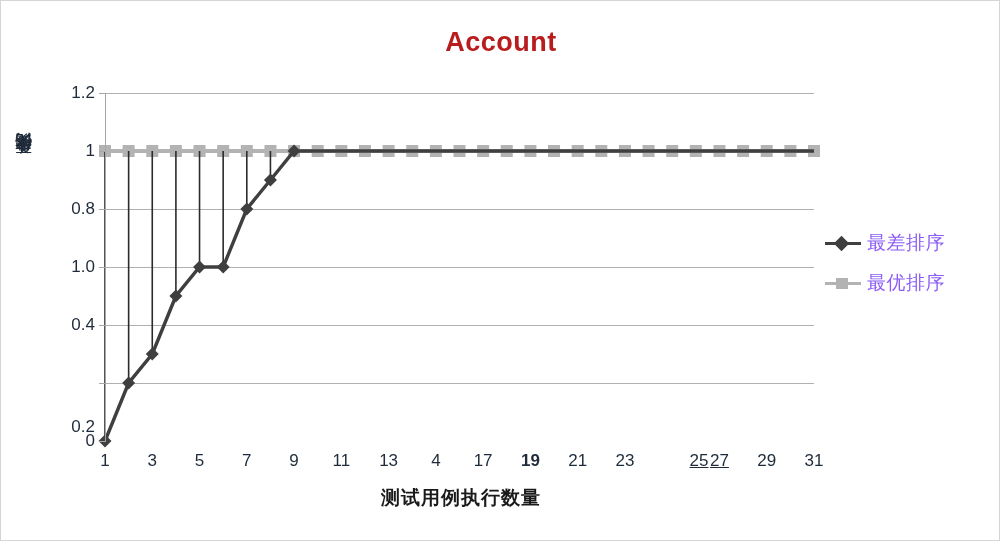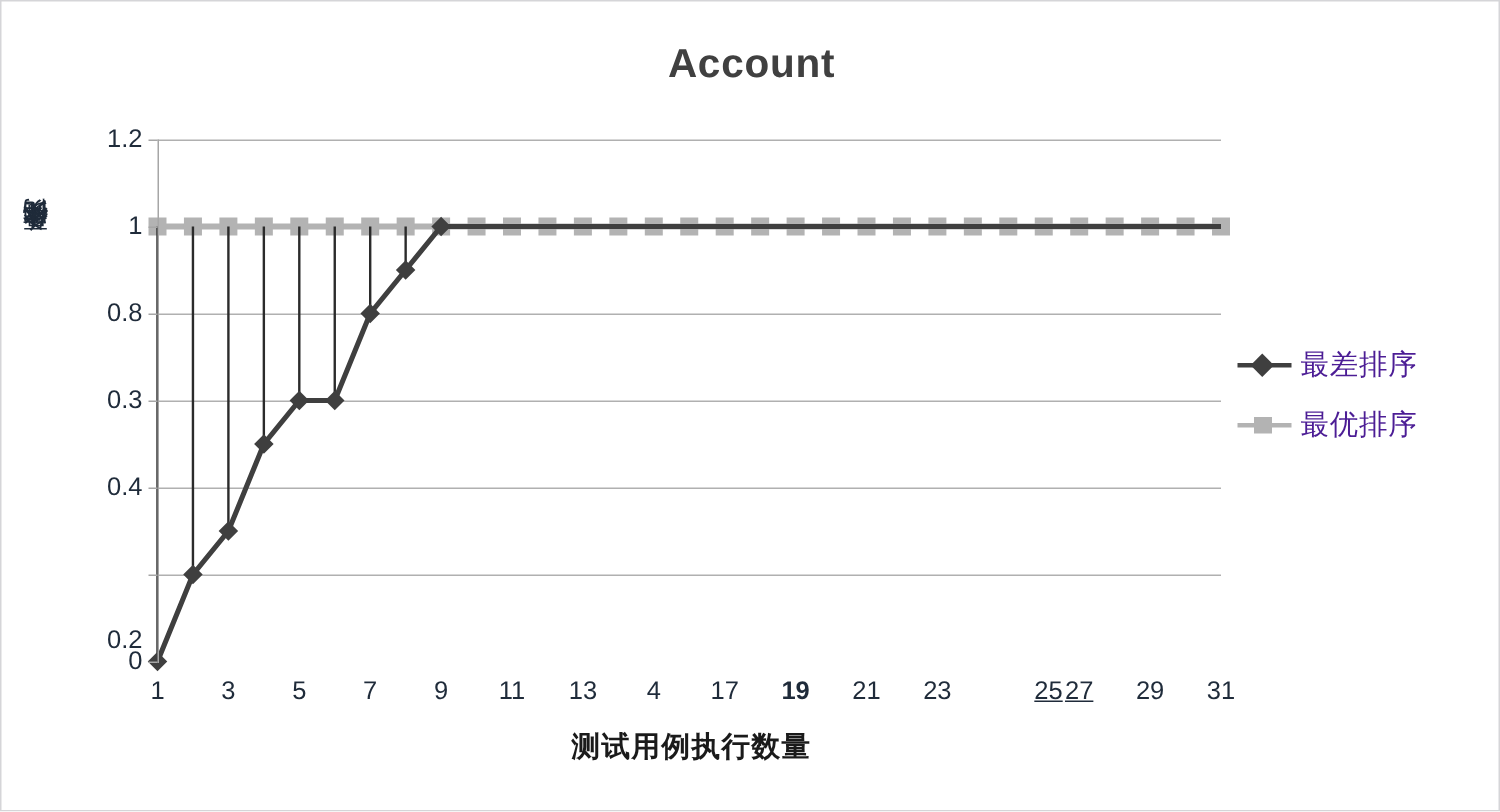--- a/index.html
+++ b/index.html
@@ -20,21 +20,21 @@
     overflow: hidden;
   }
   #chart-title {
     position: absolute;
     left: 0;
     top: 26px;
     width: 1000px;
     text-align: center;
     font-size: 27px;
     font-weight: bold;
-    color: #404040;
+    color: #b91c1c;
     letter-spacing: 0.5px;
   }
   
   #plot-area {
     position: absolute;
     left: 104px;
     top: 92px;
     width: 709px;
     height: 348px;
   }
@@ -155,21 +155,21 @@
   }
   .legend-key .lk-square {
     position: absolute;
     left: 11px;
     top: 4px;
     width: 12px;
     height: 11px;
   }
   .legend-label {
     font-size: 19px;
-    color: #4c1d95;
+    color: #8b5cf6;
     letter-spacing: 0.5px;
     white-space: nowrap;
   }
   svg { display: block; }
 </style>
 </head>
 <body>
 
 <div id="chart-root">
 
@@ -246,21 +246,21 @@
       <div class="ytick" style="top: 232px; left: 0px; background: rgb(166, 166, 166);"></div>
       <div class="ytick" style="top: 174px; left: 0px; background: rgb(166, 166, 166);"></div>
       <div class="ytick" style="top: 116px; left: 0px; background: rgb(166, 166, 166);"></div>
       <div class="ytick" style="top: 58px; left: 0px; background: rgb(166, 166, 166);"></div>
       <div class="ytick" style="top: 0px; left: 0px; background: rgb(166, 166, 166);"></div>
     </div>
   <div id="ytick-labels">
       <div class="ytick-label" style="top: 348px;">0</div>
       <div class="ytick-label" style="top: 290px; margin-top: 44px;">0.2</div>
       <div class="ytick-label" style="top: 232px;">0.4</div>
-      <div class="ytick-label" style="top: 174px;">0.3</div>
+      <div class="ytick-label" style="top: 174px;">1.0</div>
       <div class="ytick-label" style="top: 116px;">0.8</div>
       <div class="ytick-label" style="top: 58px;">1</div>
       <div class="ytick-label" style="top: 0px;">1.2</div>
     </div>
   <div id="y-axis-title">杀死变异体比例</div>
 
   <div id="x-axis-labels">
       <div class="xtick-label" style="left: 0px;">1</div>
       <div class="xtick-label" style="left: 47.2667px;">3</div>
       <div class="xtick-label" style="left: 94.5333px;">5</div>

